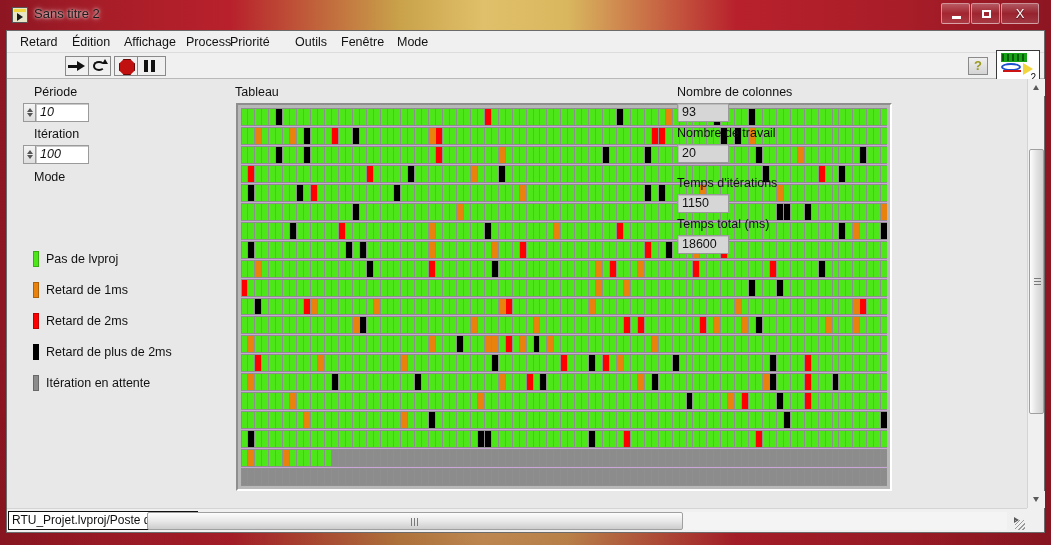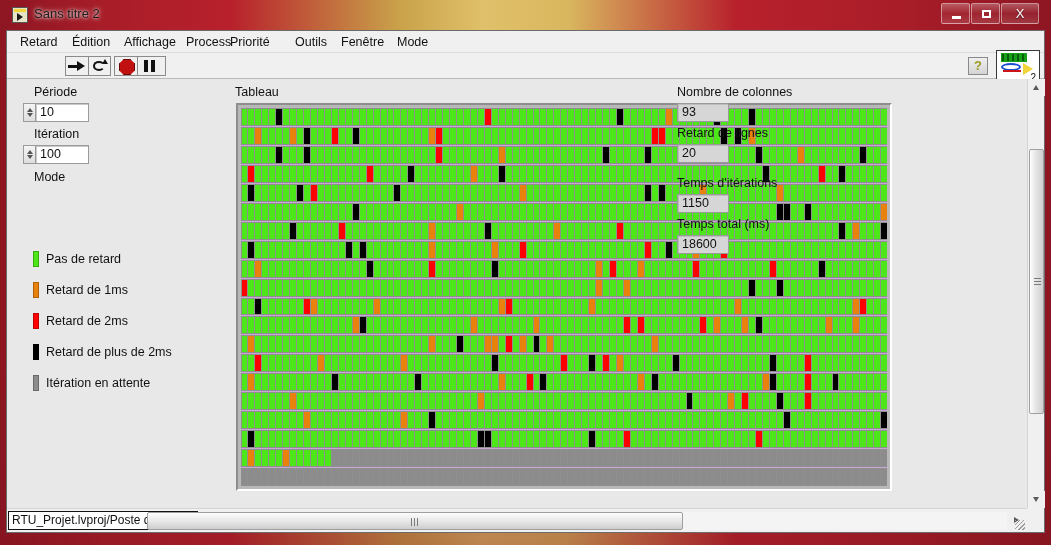--- a/index.html
+++ b/index.html
@@ -122,21 +122,21 @@
     border-left:10px solid #f2d53a;border-top:6px solid transparent;border-bottom:6px solid transparent;}
   #vi-icon .num{position:absolute;right:3px;bottom:0px;font-size:10px;color:#111;}
 
   
   #panel{
     position:absolute;left:0;top:48px;right:17px;bottom:24px;
     background:#e8e8e8;overflow:hidden;
   }
   
   .ctl-label{position:absolute;font-size:12.5px;color:#111;white-space:nowrap;}
-  .num-ctl{position:absolute;height:28px;}
+  .num-ctl{position:absolute;height:28px;font-style:italic;}
   .num-ctl .spin{
     position:absolute;left:0;top:0;width:13px;height:19px;
     background:linear-gradient(to bottom,#f4f4f4,#dedede);
     border:1px solid #9a9a9a;box-sizing:border-box;cursor:default;
   }
   .num-ctl .spin .up,.num-ctl .spin .dn{
     position:absolute;left:3px;width:0;height:0;border-left:3.5px solid transparent;border-right:3.5px solid transparent;}
   .num-ctl .spin .up{top:4px;border-bottom:4px solid #555;}
   .num-ctl .spin .dn{bottom:4px;border-top:4px solid #555;}
   .num-ctl .field{
@@ -324,21 +324,21 @@
             <div class="up"></div>
             <div class="dn"></div>
           </div>
         <div class="field" style="width:53px">100</div>
       </div>
 
       <div class="ctl-label" style="left:27px;top:91px">Mode</div>
 
       <div class="legend-row" style="left:26px;top:171px">
         <div class="legend-sw" style="background:#4CE619"></div>
-        <div class="legend-tx">Pas de retard</div>
+        <div class="legend-tx">Pas de lvproj</div>
       </div>
       <div class="legend-row" style="left:26px;top:202px">
         <div class="legend-sw" style="background:#E8820C"></div>
         <div class="legend-tx">Retard de 1ms</div>
       </div>
       <div class="legend-row" style="left:26px;top:233px">
         <div class="legend-sw" style="background:#FF0000"></div>
         <div class="legend-tx">Retard de 2ms</div>
       </div>
       <div class="legend-row" style="left:26px;top:264px">
@@ -2251,21 +2251,21 @@
               <div class="cell" style="background: rgb(140, 140, 140);"></div>
               <div class="cell" style="background: rgb(140, 140, 140);"></div>
               <div class="cell" style="background: rgb(140, 140, 140);"></div>
               <div class="cell" style="background: rgb(140, 140, 140);"></div>
             </div>
           </div>
       </div>
 
       <div class="ind-label" style="left:670px;top:6px">Nombre de colonnes</div>
       <div class="ind-box" style="left:670px;top:24px">93</div>
-      <div class="ind-label" style="left:670px;top:47px">Retard de lignes</div>
+      <div class="ind-label" style="left:670px;top:47px">Nombre de travail</div>
       <div class="ind-box" style="left:670px;top:65px">20</div>
       <div class="ind-label" style="left:670px;top:97px">Temps d'itérations</div>
       <div class="ind-box" style="left:670px;top:115px">1150</div>
       <div class="ind-label" style="left:670px;top:138px">Temps total (ms)</div>
       <div class="ind-box" style="left:670px;top:156px">18600</div>
     </div>
 
     <div id="vsb">
       <div class="sb-arrow" id="vsb-up">
           <div class="tri"></div>

